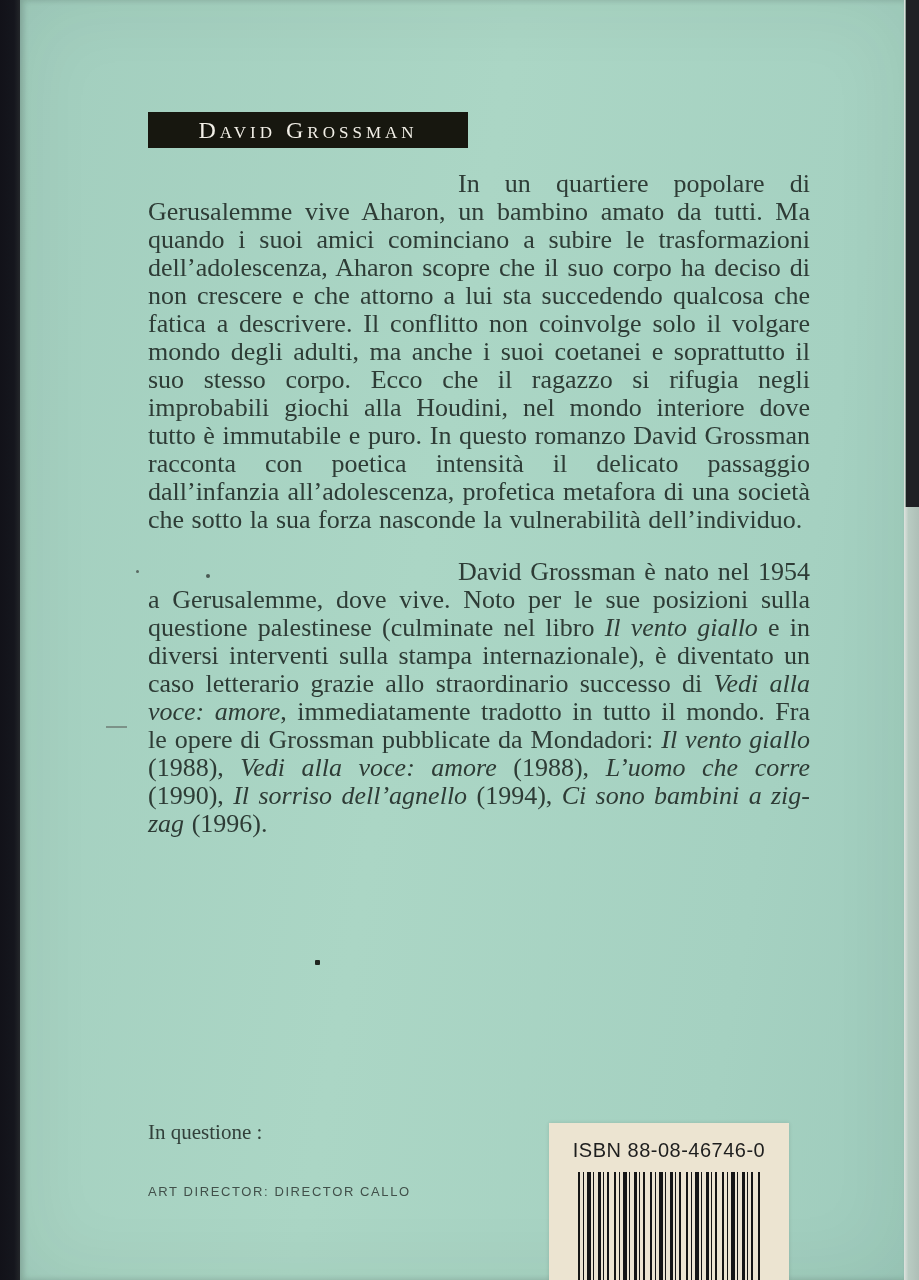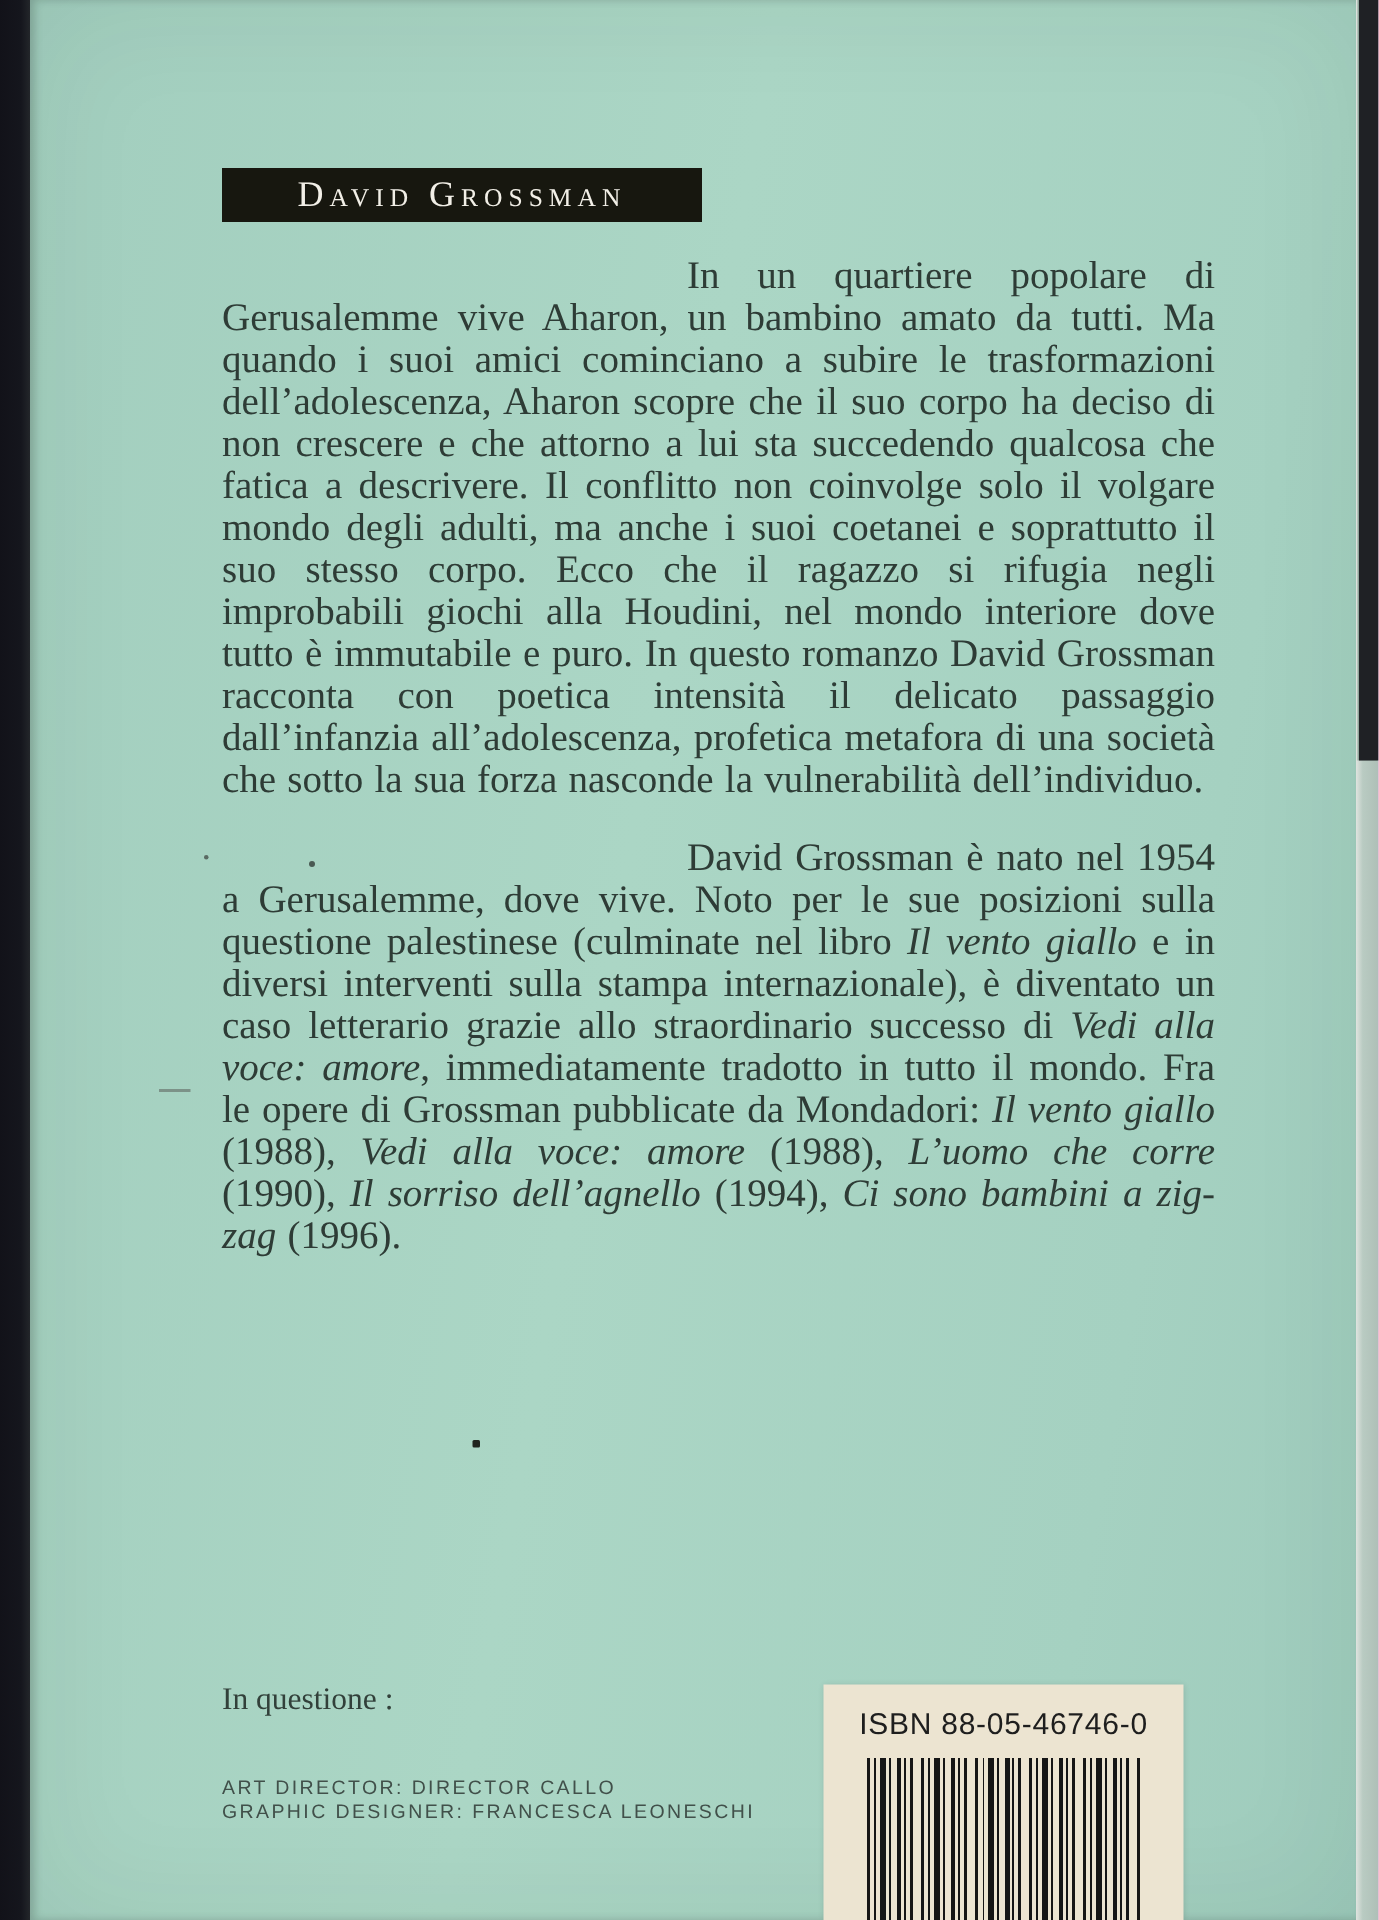--- a/index.html
+++ b/index.html
@@ -1,16 +1,16 @@
 <!DOCTYPE html>
 <html lang="it"><head>
 <meta charset="utf-8">
 <style>
   html,body{margin:0;padding:0;}
-  .page{position:relative;width:919px;height:1280px;background:#f9a8d4;overflow:hidden;
+  .page{position:relative;width:919px;height:1280px;background:#86efac;overflow:hidden;
         font-family:"Liberation Serif",serif;}
   
   .left-spine{position:absolute;left:0;top:0;width:20px;height:1280px;
               background:linear-gradient(90deg,#121219 0%,#15161d 70%,#23262a 100%);}
   .right-column{position:absolute;left:904px;top:0;width:15px;height:1280px;
                 background:linear-gradient(90deg,#dfe3df 0%,#b9cbc2 30%,#aebfb7 100%);}
   .right-dark{position:absolute;left:906px;top:0;width:13px;height:507px;background:#1f2125;
               box-shadow:-1px 0 0 #8fa39a;}
   
   .cover{position:absolute;left:20px;top:0;width:885px;height:1280px;
@@ -72,29 +72,28 @@
       <span>David Grossman</span>
     </div>
 
 
     <p class="flowtext synopsis">In un quartiere popolare di Gerusalemme vive Aharon, un bambino amato da tutti. Ma quando i suoi amici cominciano a subire le trasformazioni dell’adolescenza, Aharon scopre che il suo corpo ha deciso di non crescere e che attorno a lui sta succedendo qualcosa che fatica a descrivere. Il conflitto non coinvolge solo il volgare mondo degli adulti, ma anche i suoi coetanei e soprattutto il suo stesso corpo. Ecco che il ragazzo si rifugia negli improbabili giochi alla Houdini, nel mondo interiore dove tutto è immutabile e puro. In questo romanzo David Grossman racconta con poetica intensità il delicato passaggio dall’infanzia all’adolescenza, profetica metafora di una società che sotto la sua forza nasconde la vulnerabilità dell’individuo.</p>
 
     <p class="flowtext bio"><span>David Grossman è nato nel 1954 a Gerusalemme, dove vive. Noto per le sue posizioni sulla questione palestinese (culminate nel libro </span><span class="it">Il vento giallo</span><span> e in diversi interventi sulla stampa internazionale), è diventato un caso letterario grazie allo straordinario successo di </span><span class="it">Vedi alla voce: amore</span><span>, immediatamente tradotto in tutto il mondo. Fra le opere di Grossman pubblicate da Mondadori: </span><span class="it">Il vento giallo</span><span> (1988), </span><span class="it">Vedi alla voce: amore</span><span> (1988), </span><span class="it">L’uomo che corre</span><span> (1990), </span><span class="it">Il sorriso dell’agnello</span><span> (1994), </span><span class="it">Ci sono bambini a zig-zag</span><span> (1996).</span></p>
 
     <div class="credit-serif credit-label">In questione :</div>
     <div class="credit-sans credit-art">ART DIRECTOR: DIRECTOR CALLO</div>
-    <div class="credit-sans credit-gd">GRAPHIC DESIGNER: FRANCESCA LEONESCHI</div>
 
     <div class="speck speck-1"></div>
     <div class="speck speck-2"></div>
     <div class="speck speck-3"></div>
     <div class="scratch"></div>
   </div>
 
   <div class="isbn-box">
-    <div class="isbn-text">ISBN 88-05-46746-0</div>
+    <div class="isbn-text">ISBN 88-08-46746-0</div>
     <div class="barcode"></div>
   </div>
 
   <div class="right-column"></div>
   <div class="right-dark"></div>
 
 </div>
 
 </body></html>

